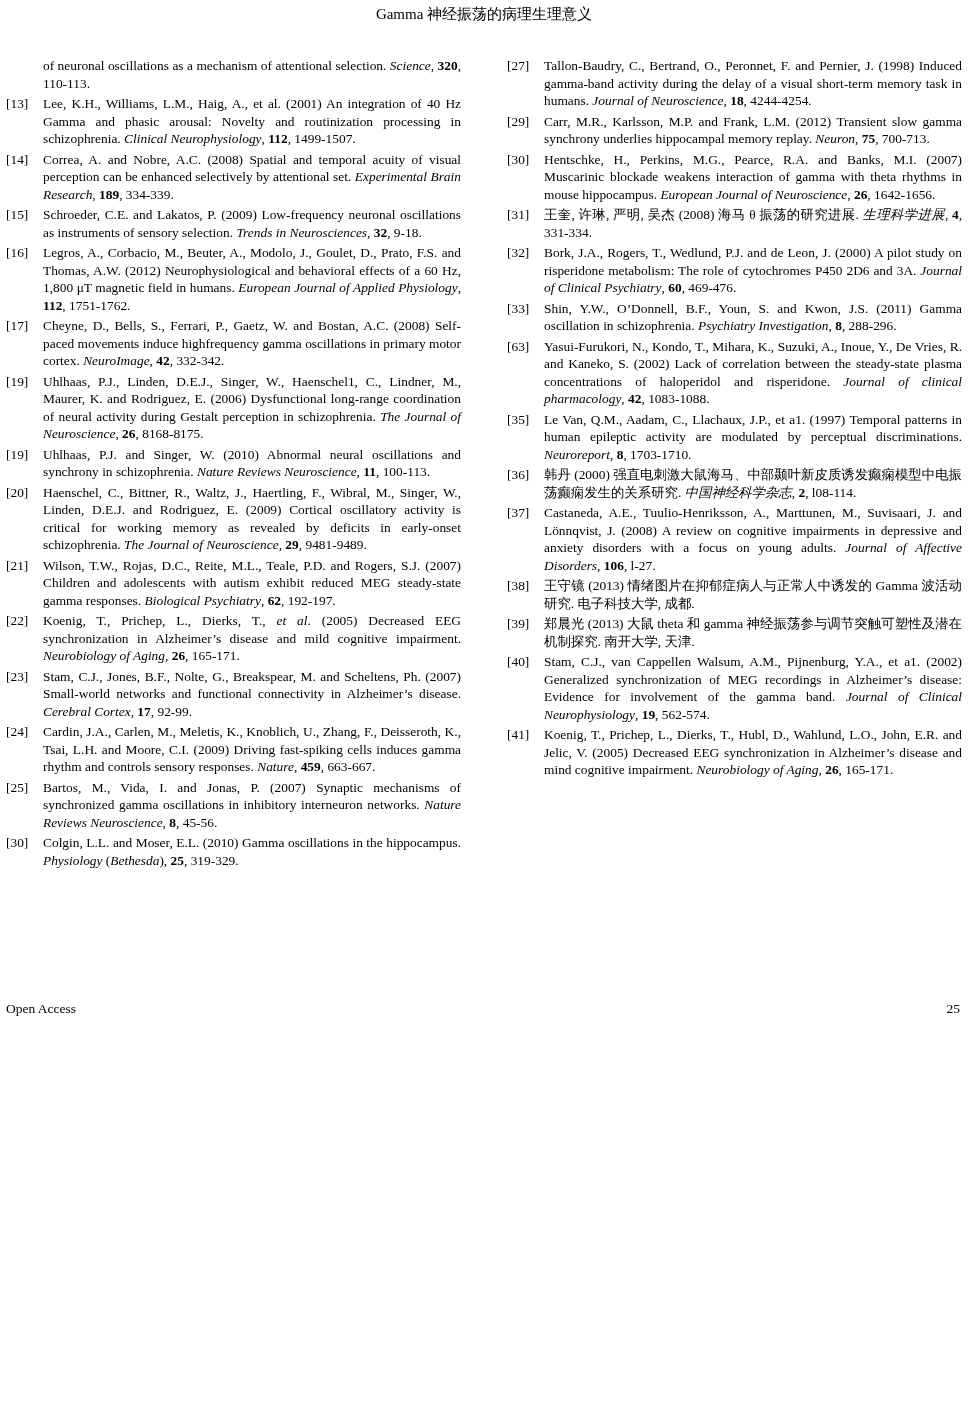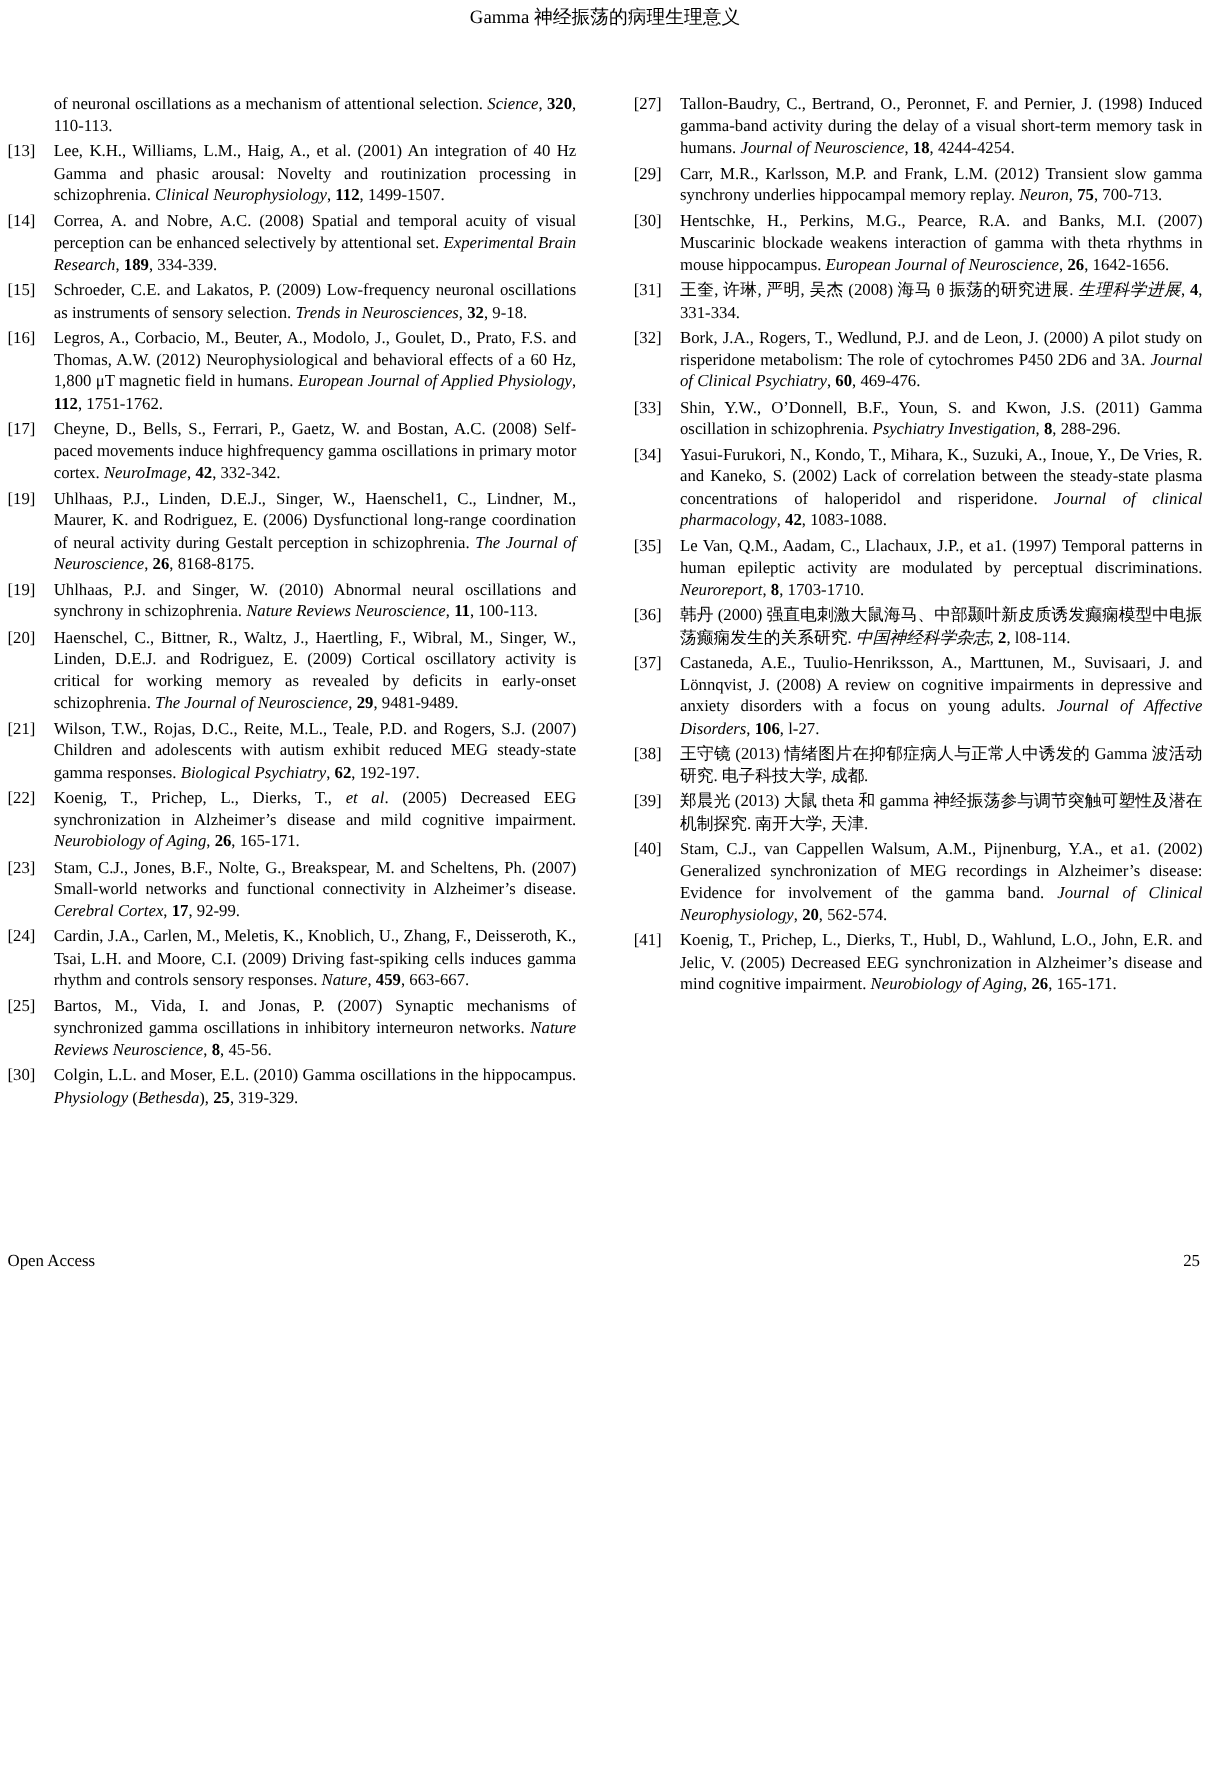--- a/index.html
+++ b/index.html
@@ -24,21 +24,20 @@
     line-height: 20px;
   }
   .columns {
     position: absolute;
     top: 57px;
     left: 6px;
     right: 6px;
     display: flex;
     gap: 46px;
     align-items: flex-start;
-    margin-top: 17px;
   }
   .column { flex: 1 1 0; min-width: 0; }
   .ref {
     display: flex;
     margin-bottom: 3px;
     font-size: 13.4px;
     line-height: 17.5px;
   }
   .ref-label { flex: 0 0 37px; }
   .ref-text { flex: 1 1 auto; text-align: justify; }
@@ -146,21 +145,21 @@
         </div>
         <div class="ref">
           <span class="ref-label">[32]</span>
           <span class="ref-text"><span>Bork, J.A., Rogers, T., Wedlund, P.J. and de Leon, J. (2000) A pilot study on risperidone metabolism: The role of cytochromes P450 2D6 and 3A. </span><i>Journal of Clinical Psychiatry</i><span>, </span><b>60</b><span>, 469-476.</span></span>
         </div>
         <div class="ref">
           <span class="ref-label">[33]</span>
           <span class="ref-text"><span>Shin, Y.W., O’Donnell, B.F., Youn, S. and Kwon, J.S. (2011) Gamma oscillation in schizophrenia. </span><i>Psychiatry Investigation</i><span>, </span><b>8</b><span>, 288-296.</span></span>
         </div>
         <div class="ref">
-          <span class="ref-label">[34]</span>
+          <span class="ref-label">[63]</span>
           <span class="ref-text"><span>Yasui-Furukori, N., Kondo, T., Mihara, K., Suzuki, A., Inoue, Y., De Vries, R. and Kaneko, S. (2002) Lack of correlation between the steady-state plasma concentrations of haloperidol and risperidone. </span><i>Journal of clinical pharmacology</i><span>, </span><b>42</b><span>, 1083-1088.</span></span>
         </div>
         <div class="ref">
           <span class="ref-label">[35]</span>
           <span class="ref-text"><span>Le Van, Q.M., Aadam, C., Llachaux, J.P., et a1. (1997) Temporal patterns in human epileptic activity are modulated by perceptual discriminations. </span><i>Neuroreport</i><span>, </span><b>8</b><span>, 1703-1710.</span></span>
         </div>
         <div class="ref">
           <span class="ref-label">[36]</span>
           <span class="ref-text"><span>韩丹 (2000) 强直电刺激大鼠海马、中部颞叶新皮质诱发癫痫模型中电振荡癫痫发生的关系研究. </span><i>中国神经科学杂志</i><span>, </span><b>2</b><span>, l08-114.</span></span>
         </div>
@@ -171,21 +170,21 @@
         <div class="ref">
           <span class="ref-label">[38]</span>
           <span class="ref-text"><span>王守镜 (2013) 情绪图片在抑郁症病人与正常人中诱发的 Gamma 波活动研究. 电子科技大学, 成都.</span></span>
         </div>
         <div class="ref">
           <span class="ref-label">[39]</span>
           <span class="ref-text"><span>郑晨光 (2013) 大鼠 theta 和 gamma 神经振荡参与调节突触可塑性及潜在机制探究. 南开大学, 天津.</span></span>
         </div>
         <div class="ref">
           <span class="ref-label">[40]</span>
-          <span class="ref-text"><span>Stam, C.J., van Cappellen Walsum, A.M., Pijnenburg, Y.A., et a1. (2002) Generalized synchronization of MEG recordings in Alzheimer’s disease: Evidence for involvement of the gamma band. </span><i>Journal of Clinical Neurophysiology</i><span>, </span><b>20</b><span>, 562-574.</span></span>
+          <span class="ref-text"><span>Stam, C.J., van Cappellen Walsum, A.M., Pijnenburg, Y.A., et a1. (2002) Generalized synchronization of MEG recordings in Alzheimer’s disease: Evidence for involvement of the gamma band. </span><i>Journal of Clinical Neurophysiology</i><span>, </span><b>19</b><span>, 562-574.</span></span>
         </div>
         <div class="ref">
           <span class="ref-label">[41]</span>
           <span class="ref-text"><span>Koenig, T., Prichep, L., Dierks, T., Hubl, D., Wahlund, L.O., John, E.R. and Jelic, V. (2005) Decreased EEG synchronization in Alzheimer’s disease and mind cognitive impairment. </span><i>Neurobiology of Aging</i><span>, </span><b>26</b><span>, 165-171.</span></span>
         </div>
       </div>
   </div>
 
   <div class="footer">
     <span>Open Access</span>

